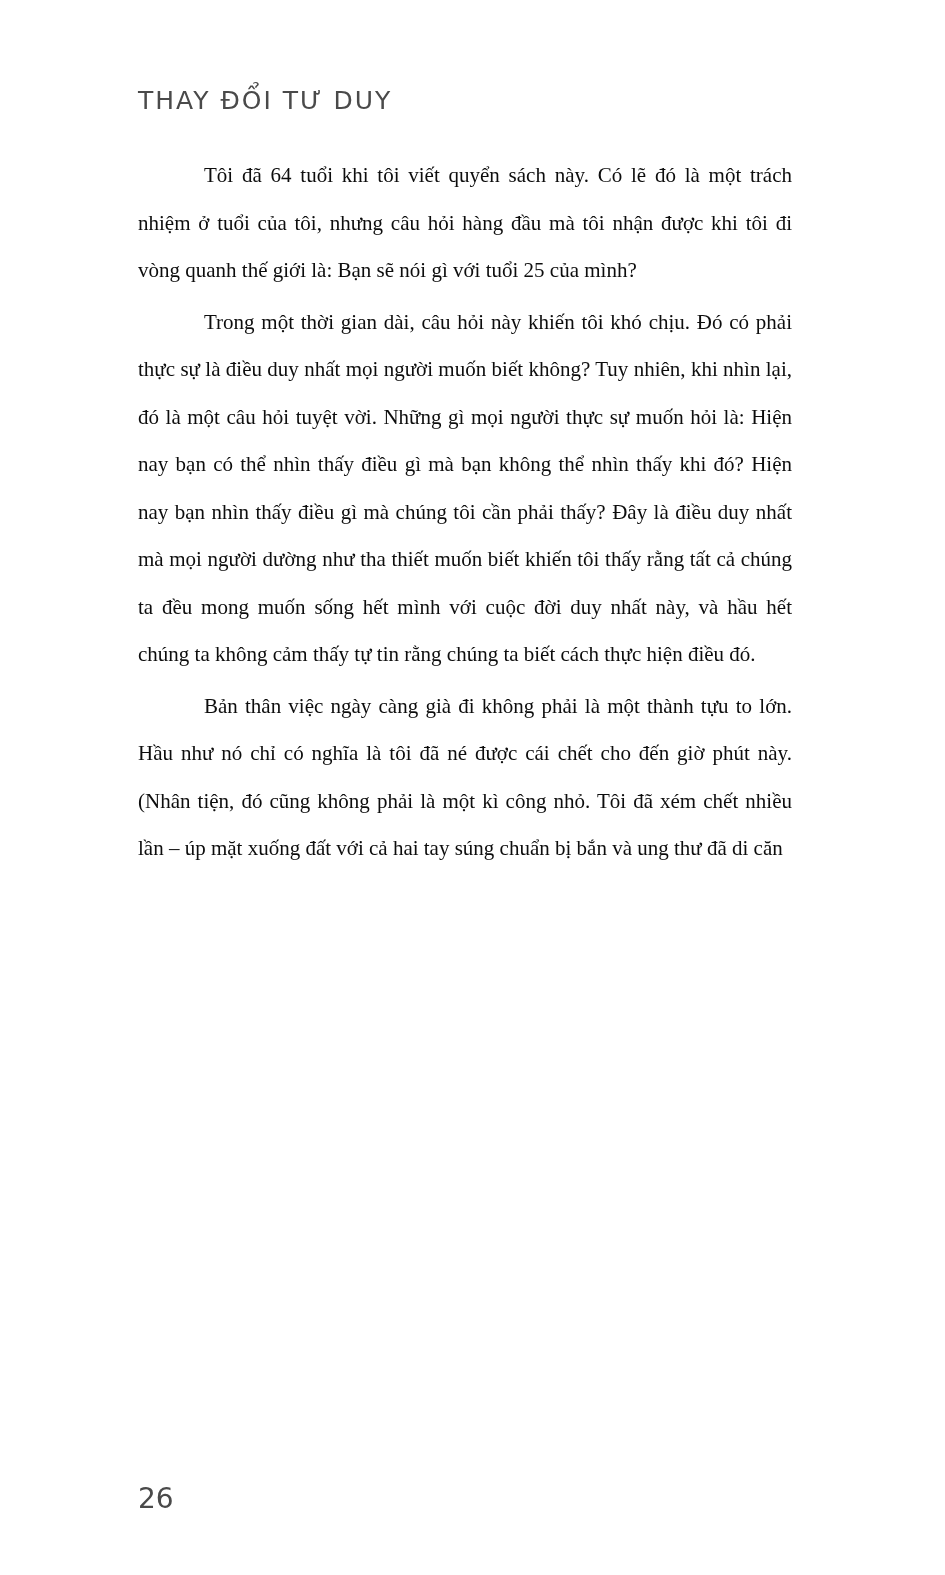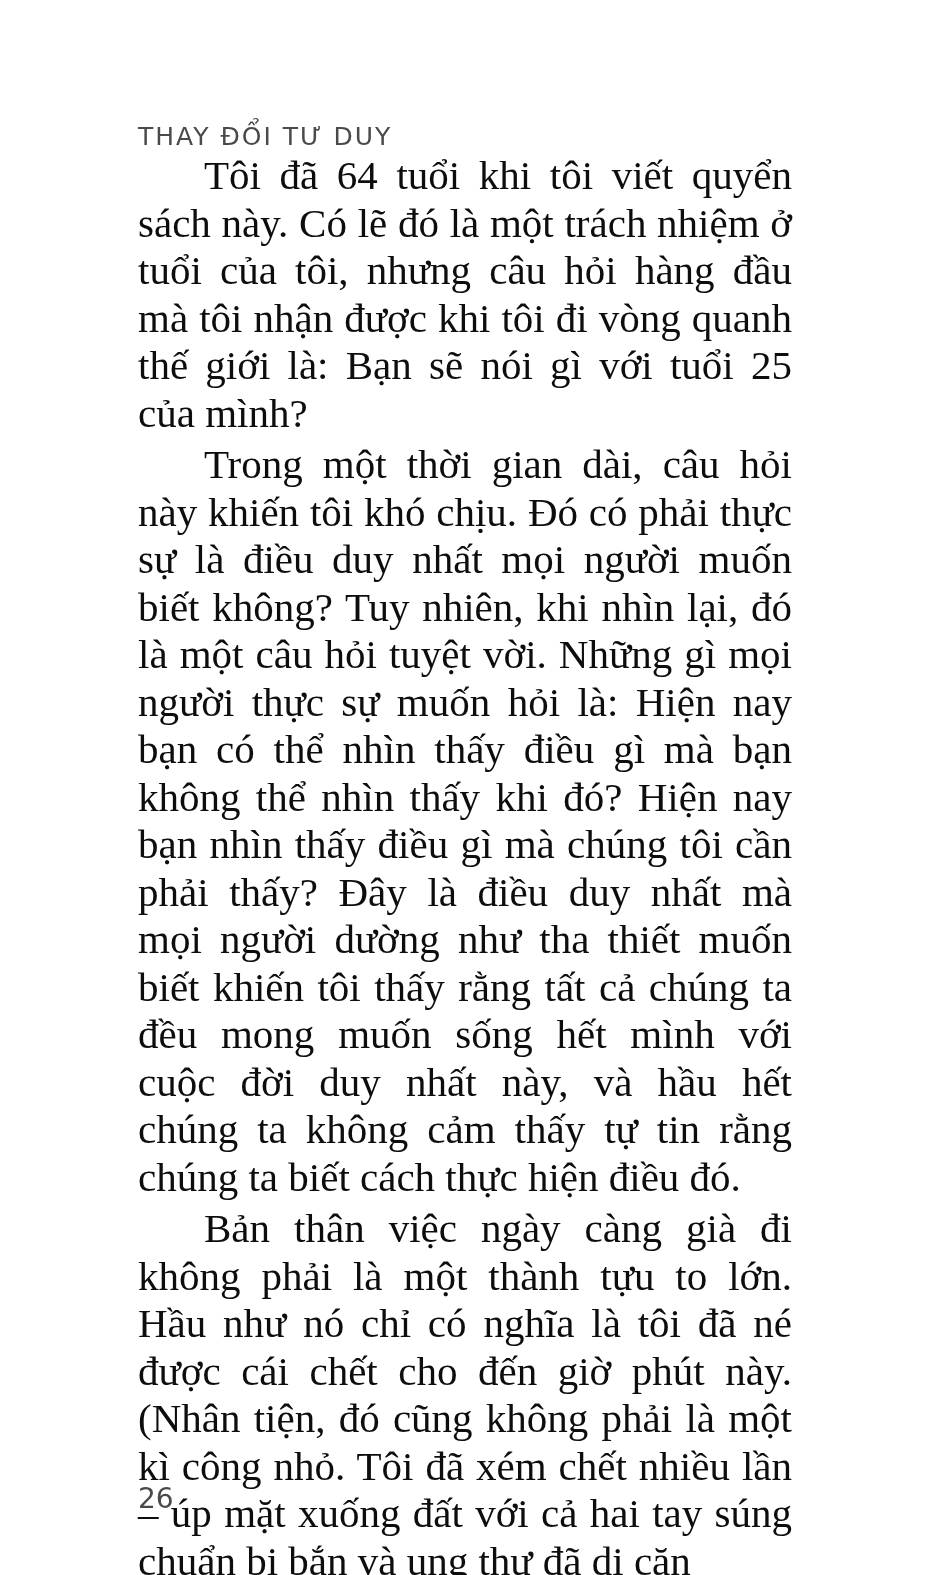--- a/index.html
+++ b/index.html
@@ -23,31 +23,30 @@
   .running-head {
     position: absolute;
     top: 86px;
     left: 138px;
     font-family: "DejaVu Sans", sans-serif;
     font-size: 25px;
     letter-spacing: 2.0px;
     color: #4a4a4a;
     font-weight: 400;
     white-space: nowrap;
-    margin-top: 36px;
   }
   .body-text {
     position: absolute;
     top: 152px;
     left: 138px;
     width: 654px;
   }
   .body-text p {
     margin: 0 0 4px 0;
-    font-size: 41px;
+    font-size: 21px;
     line-height: 47.5px;
     text-align: justify;
     text-justify: inter-word;
     text-indent: 66px;
     hyphens: none;
     word-spacing: 0px;
   }
   .body-text p.last {
     text-align: justify;
     font-family: Liberation Serif, serif;

